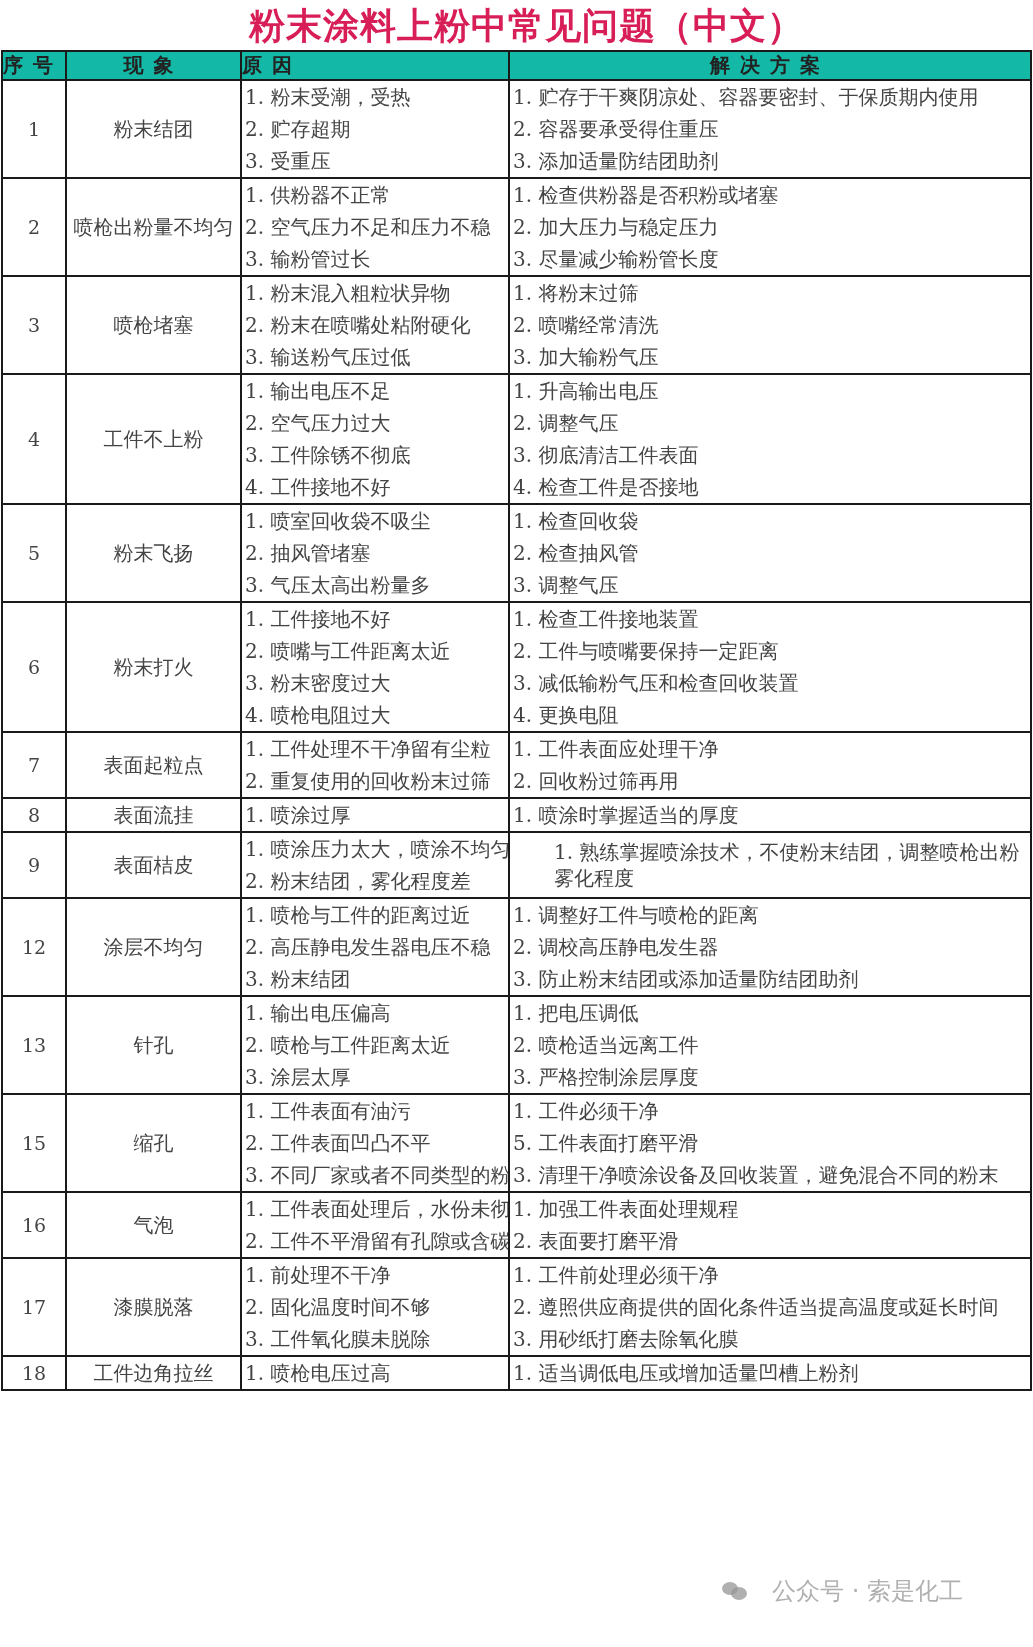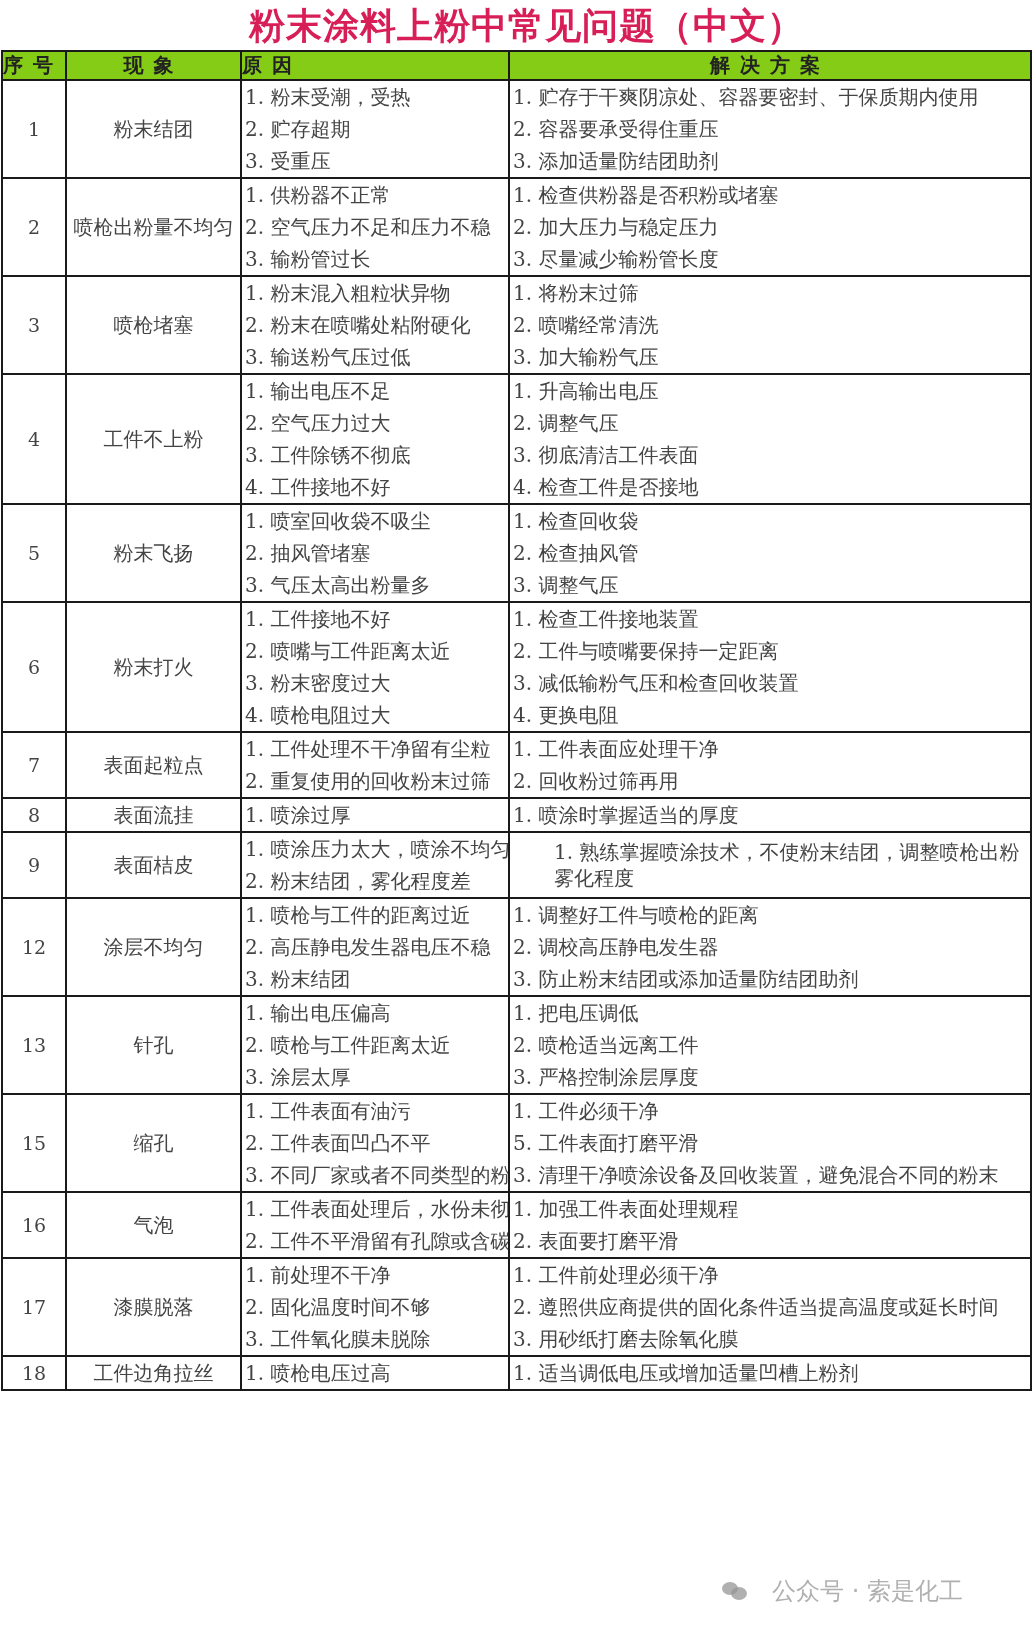--- a/index.html
+++ b/index.html
@@ -34,21 +34,21 @@
     }
     table.grid th, table.grid td {
       border: 2px solid #1a1a1a;
       padding: 0;
       font-weight: normal;
       vertical-align: middle;
       overflow: hidden;
       white-space: nowrap;
     }
     table.grid th {
-      background: #84cc16;
+      background: #14b8a6;
       height: 27px;
       font-size: 20px;
       letter-spacing: 10px;
       color: #222;
       font-weight: bold;
     }
     th.c-idx { width: 62px; text-align: left; padding-left: 4px; }
     th.c-sym { width: 173px; text-align: center; }
     th.c-cause { width: 266px; text-align: left; }
     th.c-sol { text-align: center; }

